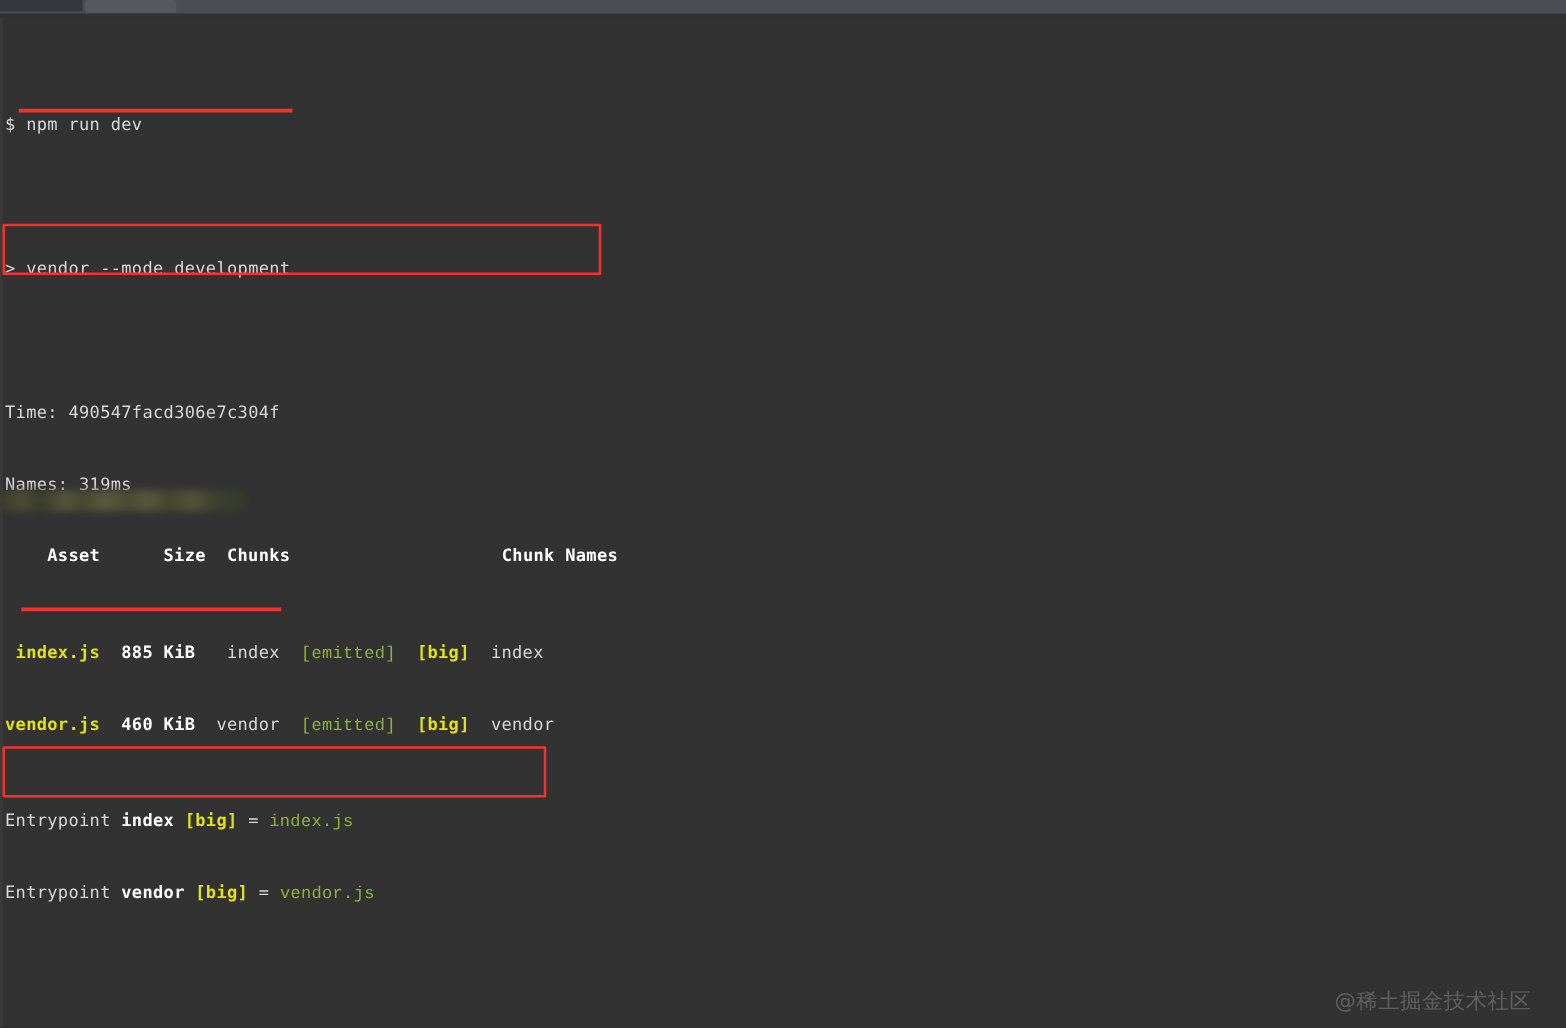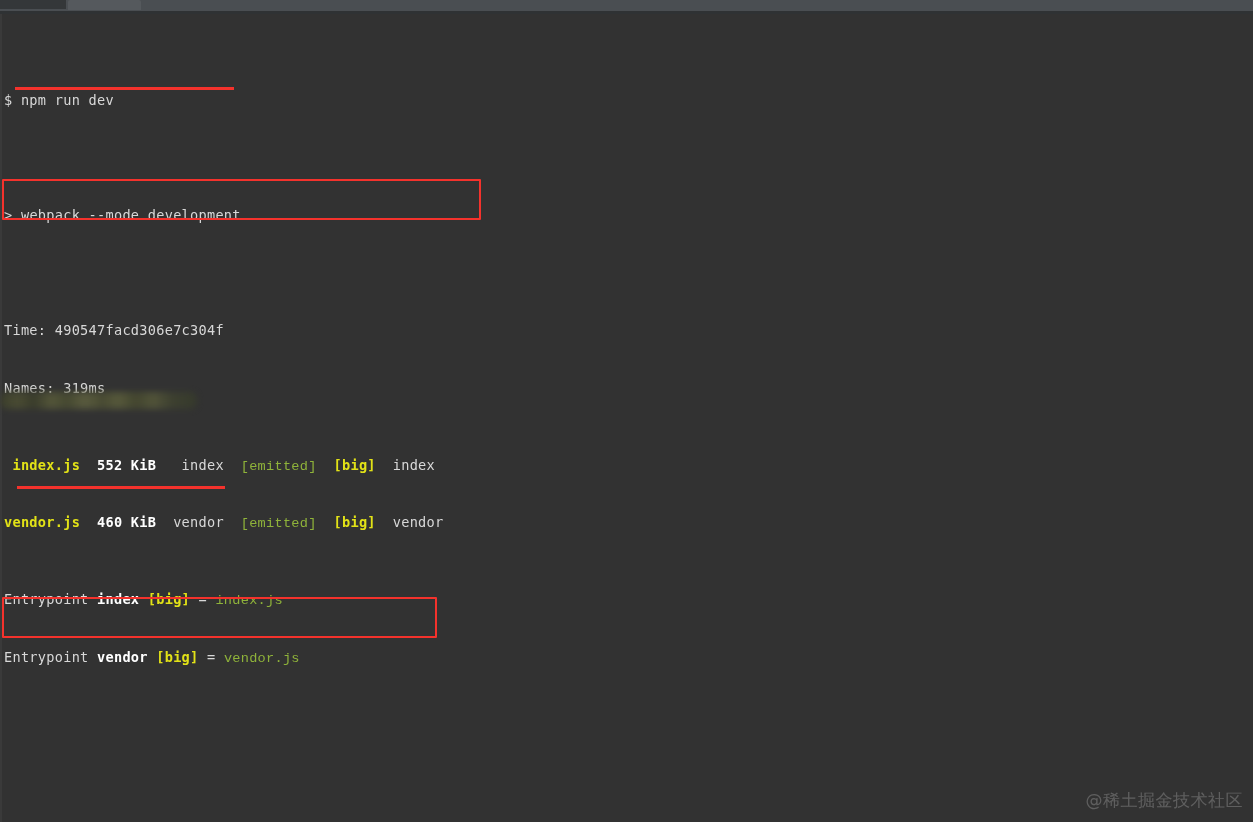--- a/index.html
+++ b/index.html
@@ -101,21 +101,21 @@
         #4a4c33 52%, #585a3c 60%, #44472f 69%,
         #53553a 78%, #3e4130 87%, #363a2c 100%);
     filter: blur(3px);
     border-radius: 7px;
     opacity: 0.95;
   }
 
   
   #watermark {
     position: absolute;
-    right: 10px; bottom: 10px;
+    right: 28px; bottom: 10px;
     font-family: "DejaVu Sans", "Liberation Sans", sans-serif;
     font-size: 17px;
     color: rgba(255,255,255,0.22);
     letter-spacing: 0.5px;
     user-select: none;
   }
 </style>
 </head>
 <body>
 
@@ -128,26 +128,27 @@
   <div id="chrome-shadow"></div>
 
   <div id="terminal">
     <div id="left-rail"></div>
 
     <div id="console">
 
       
       <div class="line"><span class="c-def">$ npm run dev</span></div>
       <div class="blank"></div>
-      <div class="line"><span class="c-def">&gt; </span><span class="c-def">webpack --mode development</span></div>
+      <div class="line"><span class="c-def">&gt; </span><span class="c-def">vendor --mode development</span></div>
       <div class="blank"></div>
       <div class="line"><span class="c-def">Time: </span><span class="c-def">490547facd306e7c304f</span></div>
       <div class="line"><span class="c-def">Names: </span><span class="c-def">319ms</span></div>
-
-      <div class="line"><span class="c-ybold"> index.js</span><span class="c-bold">  552 KiB</span><span class="c-def">   index</span><span class="c-green">  [emitted]</span><span class="c-ybold">  [big]</span><span class="c-def">  index</span></div>
+      <div class="line"><span class="c-bold">    Asset      Size  Chunks                    Chunk Names</span></div>
+
+      <div class="line"><span class="c-ybold"> index.js</span><span class="c-bold">  885 KiB</span><span class="c-def">   index</span><span class="c-green">  [emitted]</span><span class="c-ybold">  [big]</span><span class="c-def">  index</span></div>
       <div class="line"><span class="c-ybold">vendor.js</span><span class="c-bold">  460 KiB</span><span class="c-def">  vendor</span><span class="c-green">  [emitted]</span><span class="c-ybold">  [big]</span><span class="c-def">  vendor</span></div>
 
       <div class="line"><span class="c-def">Entrypoint </span><span class="c-bold">index</span><span class="c-ybold"> [big]</span><span class="c-def"> = </span><span class="c-green">index.js</span></div>
       <div class="line"><span class="c-def">Entrypoint </span><span class="c-bold">vendor</span><span class="c-ybold"> [big]</span><span class="c-def"> = </span><span class="c-green">vendor.js</span></div>
 
       
       
 
       
 

